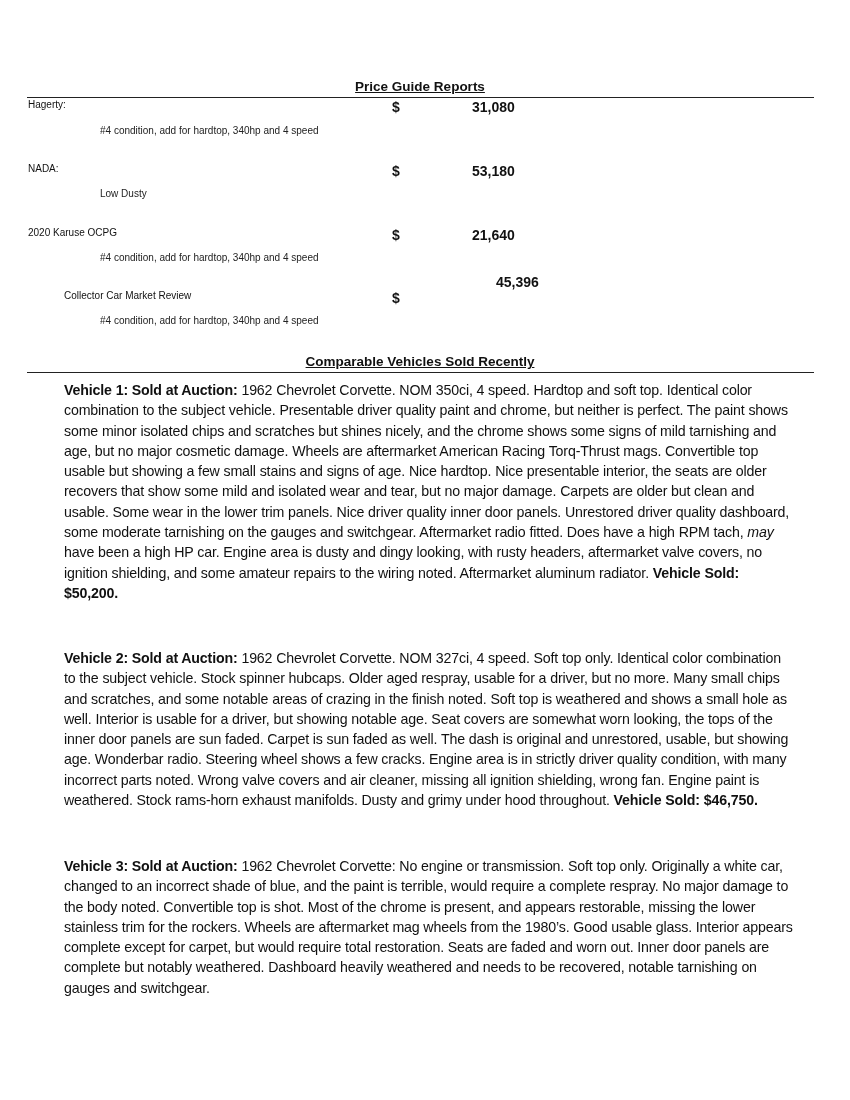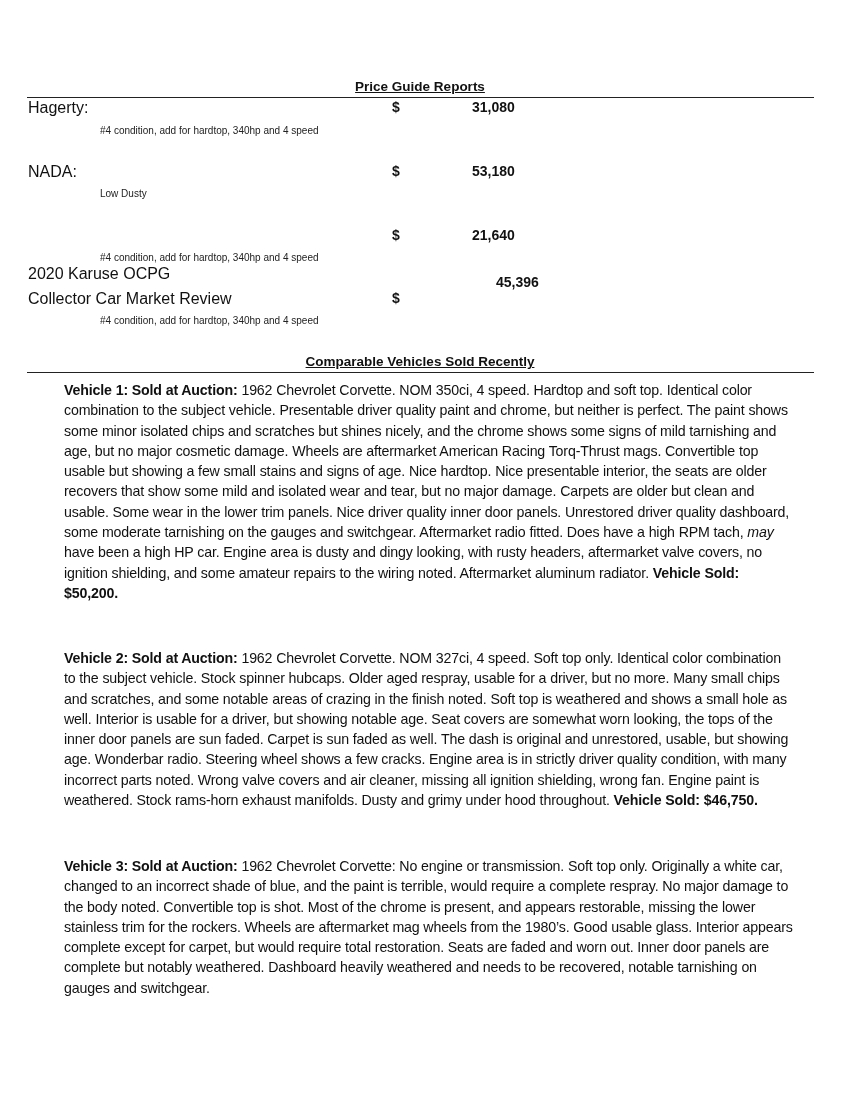--- a/index.html
+++ b/index.html
@@ -1,19 +1,19 @@
 <!DOCTYPE html>
 <html><head>
 <meta charset="utf-8">
 <style>
   html, body { margin: 0; padding: 0; background: #ffffff; }
   body { width: 850px; height: 1100px; position: relative; overflow: hidden; font-family: "Liberation Sans", sans-serif; color: #111; }
   .title { position: absolute; left: 0; width: 840px; text-align: center; font-weight: bold; font-size: 13.5px; text-decoration: underline; }
   .rule { position: absolute; left: 27px; width: 787px; height: 0; border-top: 1.5px solid #222; }
-  .guide-name { position: absolute; left: 28px; font-size: 16px; }
+  .guide-name { position: absolute; left: 28px; font-size: 10px; }
   .guide-dollar { position: absolute; left: 392px; font-size: 14px; font-weight: bold; }
   .guide-value { position: absolute; left: 472px; font-size: 14px; font-weight: bold; }
   .guide-note { position: absolute; left: 100px; font-size: 10px; color: #222; }
   .vehicle { position: absolute; left: 20px; width: 730px; font-size: 14.2px; line-height: 20.3px; letter-spacing: -0.15px; margin-left: 44px; }
   .vehicle b { font-weight: bold; }
 </style>
 </head>
 <body>
 
 <div class="title" style="top:79px;">Price Guide Reports</div>
@@ -27,28 +27,28 @@
 </div>
 
 <div>
   <div class="guide-name" style="top:163px;">NADA:</div>
   <div class="guide-dollar" style="top:163px;">$</div>
   <div class="guide-value" style="top:163px;">53,180</div>
   <div class="guide-note" style="top:188px;">Low Dusty</div>
 </div>
 
 <div>
-  <div class="guide-name" style="top:227px;margin-top:38px;">2020 Karuse OCPG</div>
+  <div class="guide-name" style="top:227px;">2020 Karuse OCPG</div>
   <div class="guide-dollar" style="top:227px;">$</div>
   <div class="guide-value" style="top:227px;">21,640</div>
   <div class="guide-note" style="top:252px;">#4 condition, add for hardtop, 340hp and 4 speed</div>
 </div>
 
 <div>
-  <div class="guide-name" style="top:290px;">Collector Car Market Review</div>
+  <div class="guide-name" style="top:290px;margin-left:36px;">Collector Car Market Review</div>
   <div class="guide-dollar" style="top:290px;">$</div>
   <div class="guide-value" style="top:274px;margin-left:24px;">45,396</div>
   <div class="guide-note" style="top:315px;">#4 condition, add for hardtop, 340hp and 4 speed</div>
 </div>
 
 <div class="title" style="top:354px;">Comparable Vehicles Sold Recently</div>
 <div class="rule" style="top:372px;"></div>
 
 <div class="vehicle" style="top:380px;">
   <b>Vehicle 1: Sold at Auction:</b><span> 1962 Chevrolet Corvette. NOM 350ci, 4 speed. Hardtop and soft top. Identical color combination to the subject vehicle. Presentable driver quality paint and chrome, but neither is perfect. The paint shows some minor isolated chips and scratches but shines nicely, and the chrome shows some signs of mild tarnishing and age, but no major cosmetic damage. Wheels are aftermarket American Racing Torq-Thrust mags. Convertible top usable but showing a few small stains and signs of age. Nice hardtop. Nice presentable interior, the seats are older recovers that show some mild and isolated wear and tear, but no major damage. Carpets are older but clean and usable. Some wear in the lower trim panels. Nice driver quality inner door panels. Unrestored driver quality dashboard, some moderate tarnishing on the gauges and switchgear. Aftermarket radio fitted. Does have a high RPM tach, </span><i>may</i><span> have been a high HP car. Engine area is dusty and dingy looking, with rusty headers, aftermarket valve covers, no ignition shielding, and some amateur repairs to the wiring noted. Aftermarket aluminum radiator. </span><b>Vehicle Sold: $50,200.</b>

